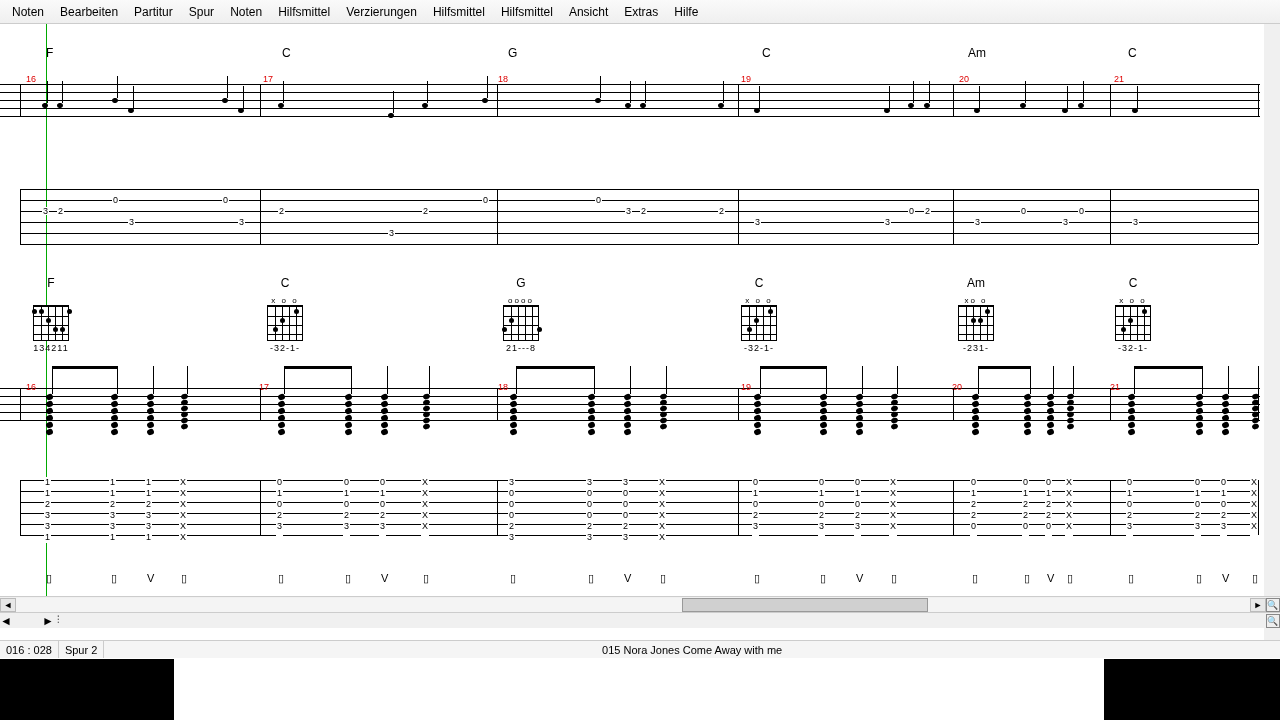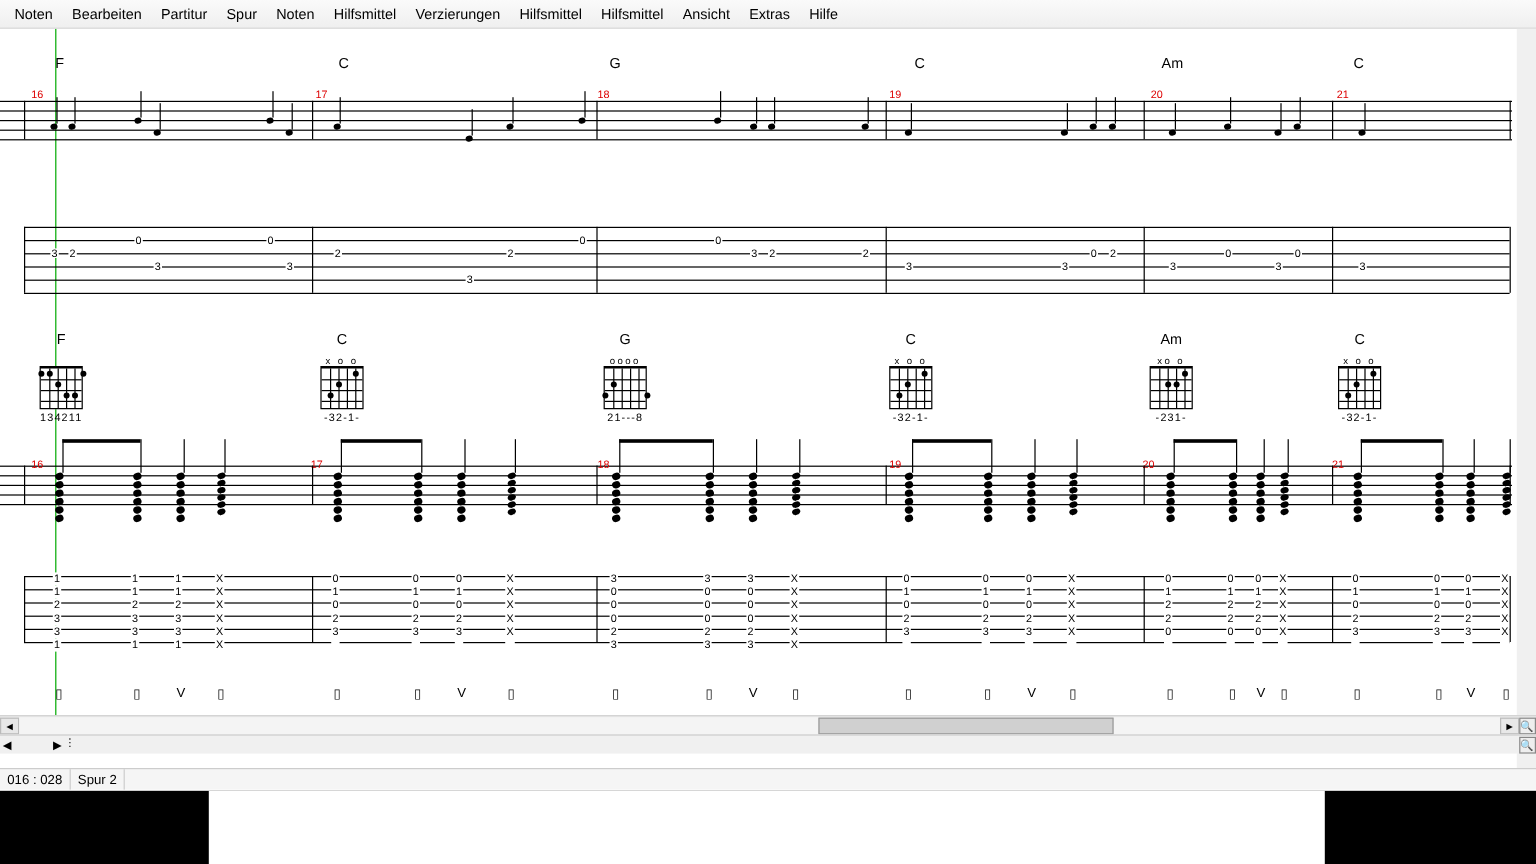--- a/index.html
+++ b/index.html
@@ -737,17 +737,18 @@
     </div>
   <div class="arr">►</div>
   <div style="width:8px;height:14px;font-size:9px;text-align:center">⋮</div>
   <div style="flex:40"></div>
   <div class="zoom-btn">🔍</div>
 </div>
 
 <div class="status" style="top:640px">
   <div class="cell">016 : 028</div>
   <div class="cell">Spur 2</div>
+  <div style="flex:1;text-align:center">015  Nora Jones   Come Away with me</div>
 </div>
 
 <div class="blackbar">
   <div class="prog"></div>
 </div>
 
 </body></html>

